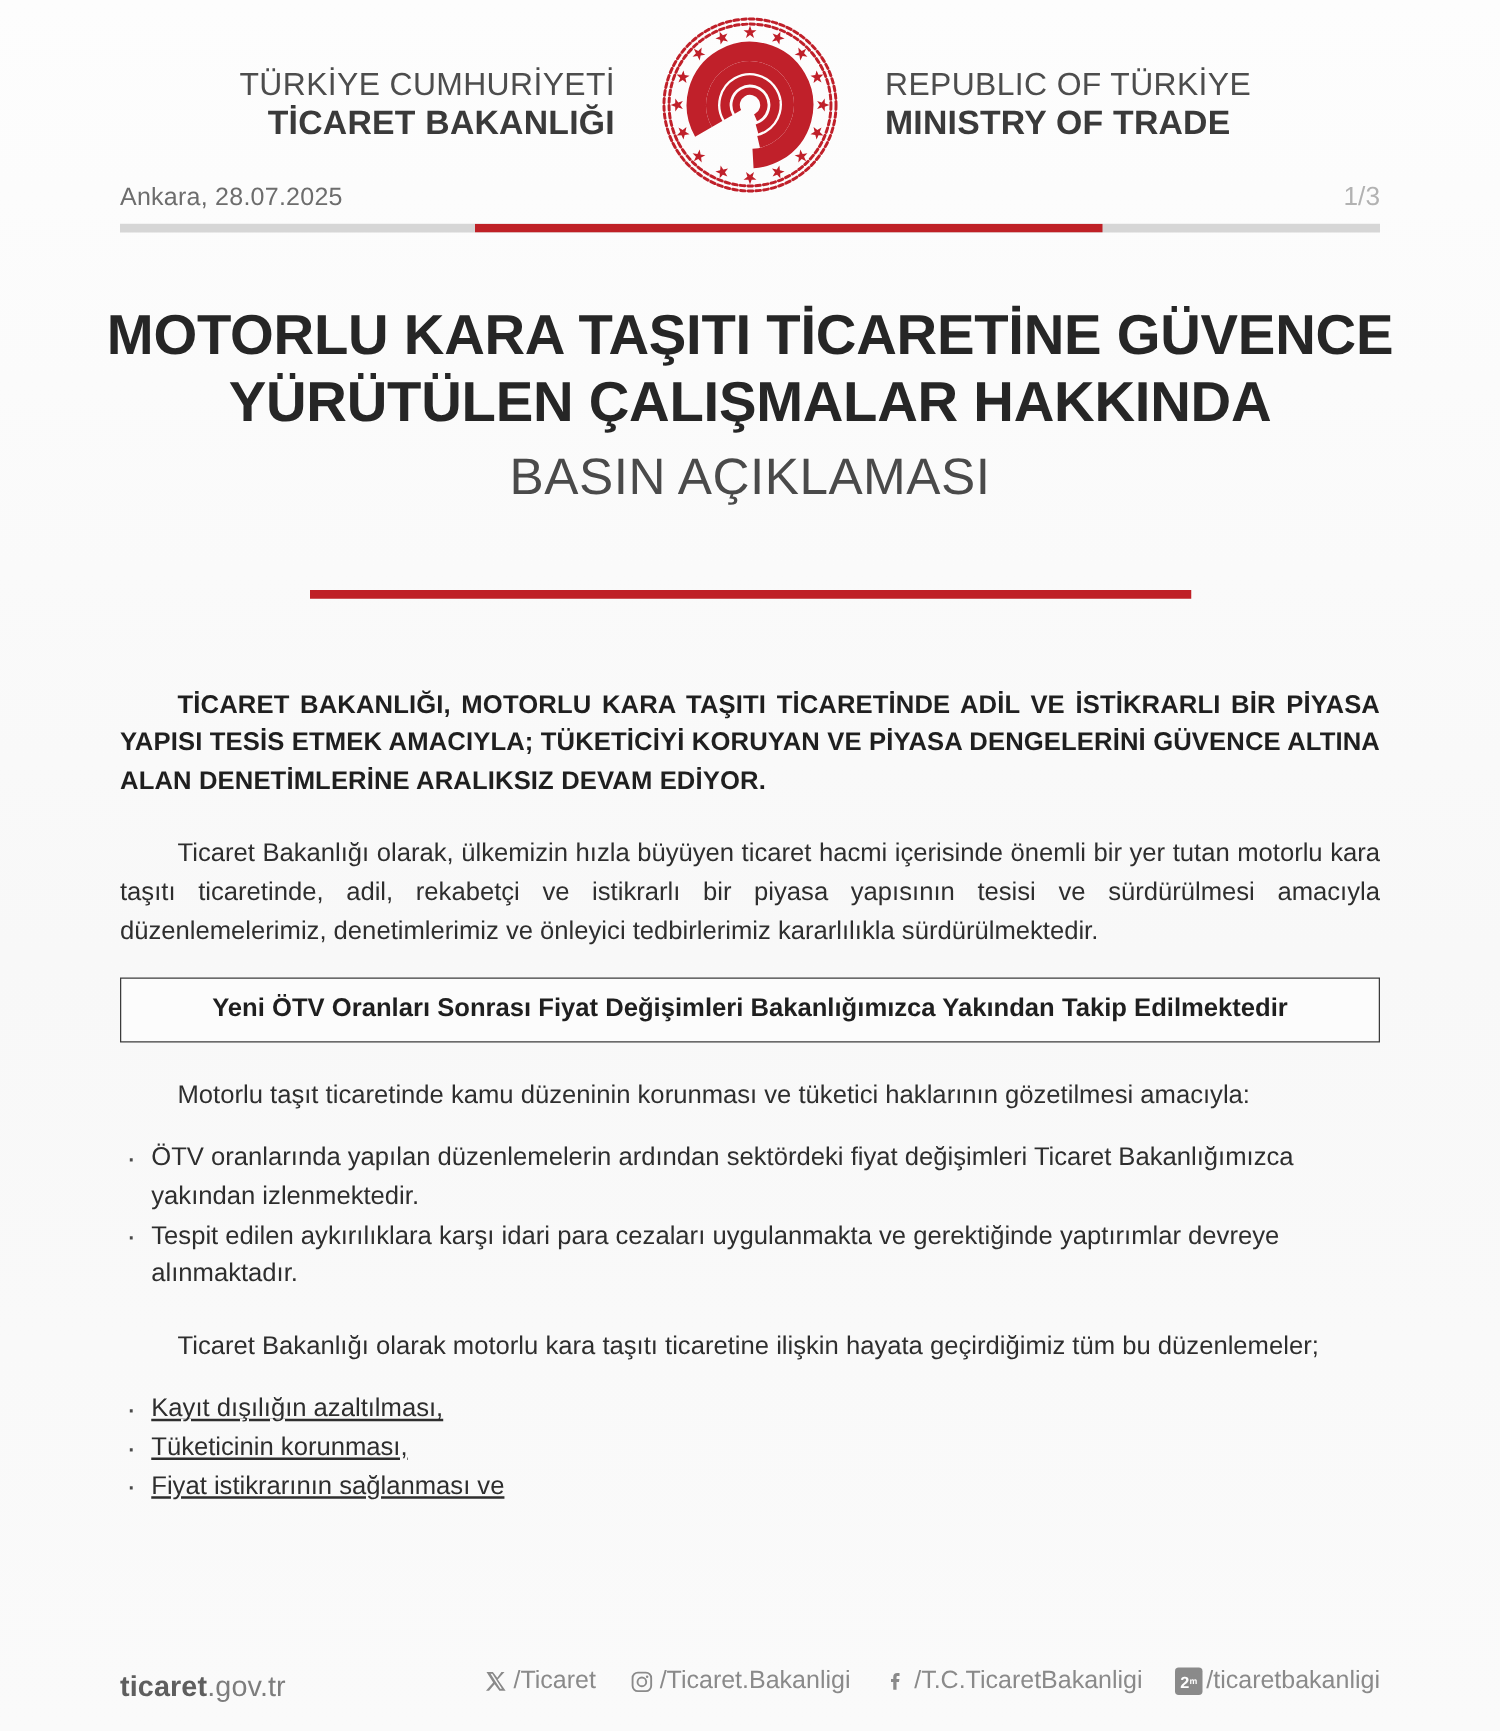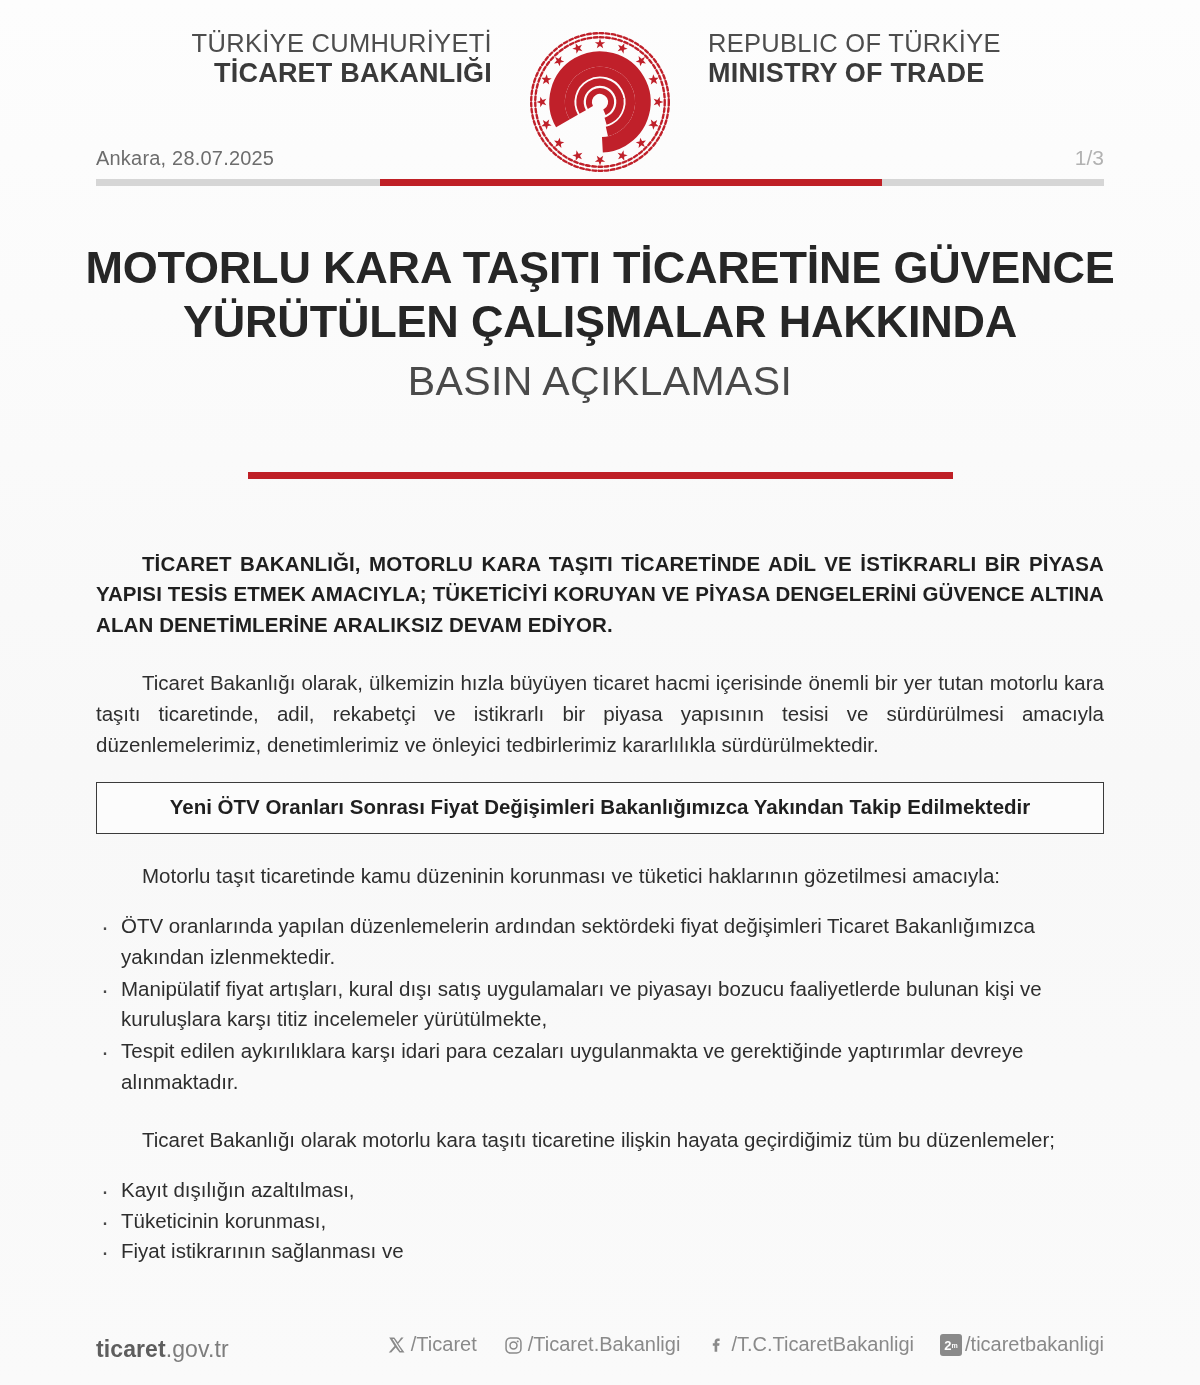--- a/index.html
+++ b/index.html
@@ -21,20 +21,21 @@
     position: relative;
     width: 1200px;
     height: 1385px;
     box-sizing: border-box;
     background: linear-gradient(180deg, #fdfdfd 0%, #f8f8f8 55%, #fafafa 100%);
   }
 
   
   .header {
     display: flex;
+    align-items: center;
     justify-content: center;
     gap: 0;
     padding: 28px 96px 0 96px;
     height: 140px;
     box-sizing: border-box;
   }
   .lockup-tr {
     text-align: right;
     flex: 0 0 auto;
     width: 370px;
@@ -187,21 +188,21 @@
   }
   .bullets li::before {
     content: "\00B7";
     position: absolute;
     left: 5px;
     top: -1px;
     font-size: 24px;
     color: #4a4a4a;
     line-height: 1.42;
   }
-  .bullets.tight li { margin-bottom: 0; }
+  .bullets.tight li { margin-bottom: 0; text-decoration: underline; }
 
   
   .footer {
     position: absolute;
     left: 0;
     right: 0;
     bottom: 22px;
     display: flex;
     align-items: center;
     padding: 0 96px;
@@ -386,21 +387,20 @@
     <p class="para para-gap">Ticaret Bakanlığı olarak, ülkemizin hızla büyüyen ticaret hacmi içerisinde önemli bir yer tutan motorlu kara taşıtı ticaretinde, adil, rekabetçi ve istikrarlı bir piyasa yapısının tesisi ve sürdürülmesi amacıyla düzenlemelerimiz, denetimlerimiz ve önleyici tedbirlerimiz kararlılıkla sürdürülmektedir.</p>
 
     <div class="callout">
       <div class="callout-text">Yeni ÖTV Oranları Sonrası Fiyat Değişimleri Bakanlığımızca Yakından Takip Edilmektedir</div>
     </div>
 
     <p class="para para-gap">Motorlu taşıt ticaretinde kamu düzeninin korunması ve tüketici haklarının gözetilmesi amacıyla:</p>
 
     <ul class="bullets">
       <li>ÖTV oranlarında yapılan düzenlemelerin ardından sektördeki fiyat değişimleri Ticaret Bakanlığımızca yakından izlenmektedir.</li>
-      <li>Manipülatif fiyat artışları, kural dışı satış uygulamaları ve piyasayı bozucu faaliyetlerde bulunan kişi ve kuruluşlara karşı titiz incelemeler yürütülmekte,</li>
       <li>Tespit edilen aykırılıklara karşı idari para cezaları uygulanmakta ve gerektiğinde yaptırımlar devreye alınmaktadır.</li>
     </ul>
 
     <p class="para para-gap">Ticaret Bakanlığı olarak motorlu kara taşıtı ticaretine ilişkin hayata geçirdiğimiz tüm bu düzenlemeler;</p>
 
     <ul class="bullets tight">
       <li>Kayıt dışılığın azaltılması,</li>
       <li>Tüketicinin korunması,</li>
       <li>Fiyat istikrarının sağlanması ve</li>
     </ul>

